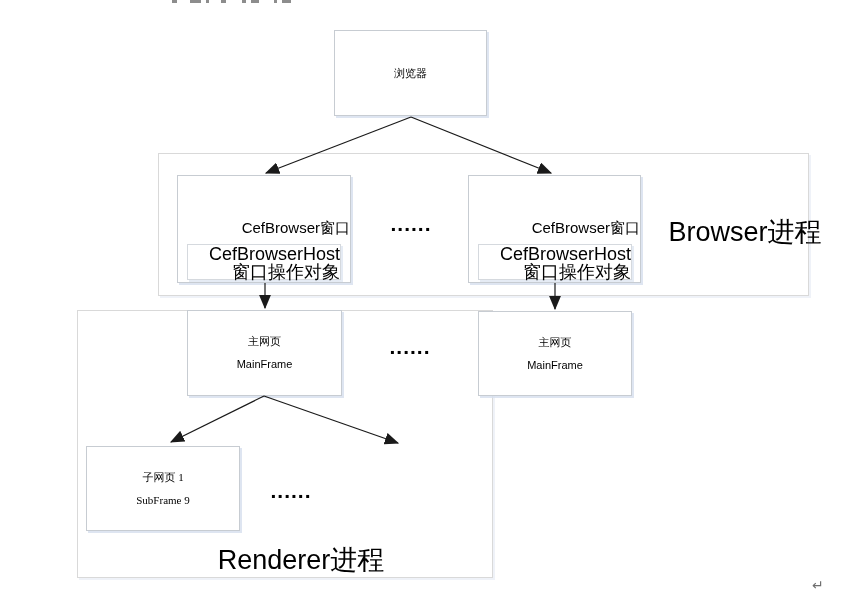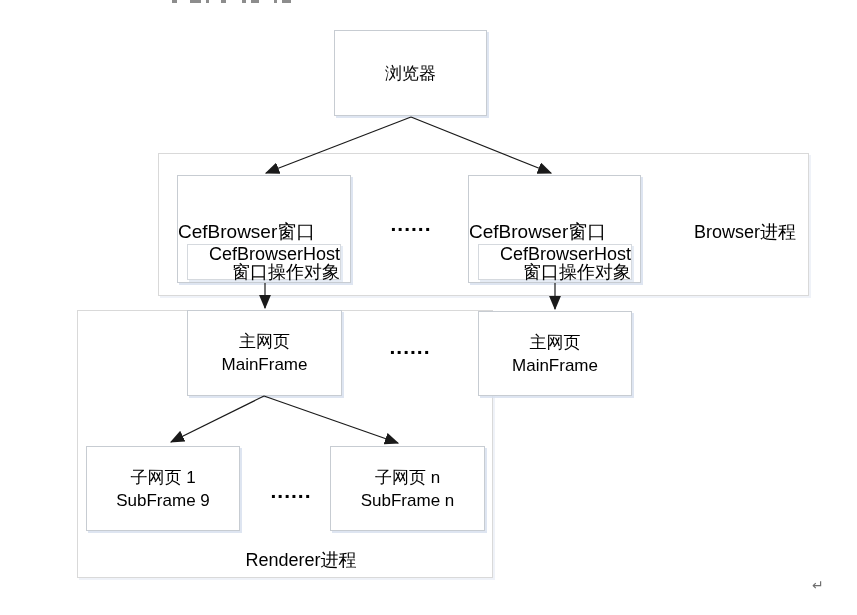--- a/index.html
+++ b/index.html
@@ -16,31 +16,31 @@
     box-sizing:border-box;z-index:2;
   }
   
   .container-box{
     position:absolute;background:#ffffff;
     border:1px solid #d9d9d9;
     box-shadow:2px 2px 0 rgba(223,230,242,0.5);
     box-sizing:border-box;z-index:1;
   }
   .center-flex{display:flex;align-items:center;justify-content:center;flex-direction:column;}
-  .node-text{font-size:17px;line-height:23px;text-align:center;white-space:nowrap;}
-  .title-line{position:absolute;top:43px;left:0;right:0;text-align:left;font-size:19px;white-space:nowrap;}
+  .node-text{font-size:11px;line-height:23px;text-align:center;white-space:nowrap;}
+  .title-line{position:absolute;top:43px;left:0;right:0;text-align:right;font-size:15px;white-space:nowrap;}
   .inner-box{
     position:absolute;left:9px;top:68px;width:154px;height:36px;
     background:#ffffff;border:1px solid #d5d9de;
     box-shadow:2px 2px 0 rgba(218,226,240,0.7);
     box-sizing:border-box;text-align:right;
     font-size:18px;line-height:18px;white-space:nowrap;
   }
   .proc-label{
-    position:absolute;font-size:18px;text-align:center;z-index:2;
+    position:absolute;font-size:27px;text-align:center;z-index:2;
     display:flex;align-items:center;justify-content:center;white-space:nowrap;
   }
   .dots{
     position:absolute;width:100px;height:28px;z-index:2;
     display:flex;align-items:center;justify-content:center;
     font-size:21px;font-weight:700;letter-spacing:1px;color:#000;
   }
   .arrow-layer{position:absolute;left:0;top:0;z-index:3;pointer-events:none;}
   .remnant{position:absolute;top:0;left:0;height:4px;z-index:4;}
   .remnant i{position:absolute;top:0;height:3px;background:#8d8d8d;display:block;}
@@ -97,29 +97,25 @@
     <div class="node-text">MainFrame</div>
   </div>
 
   <div class="box center-flex" style="left:478px;top:311px;width:154px;height:85px;">
     <div class="node-text">主网页</div>
     <div class="node-text">MainFrame</div>
   </div>
 
   <div class="dots" style="left:360px;top:333px;">......</div>
 
-  <div class="box center-flex" style="left:86px;top:446px;width:154px;height:85px;">
+  <div class="box center-flex" style="left:86px;top:446px;width:154px;height:85px;font-family:Liberation Serif, serif;">
     <div class="node-text">子网页 1</div>
     <div class="node-text">SubFrame 9</div>
   </div>
 
-  <div class="box center-flex" style="left:330px;top:446px;width:155px;height:85px;">
-    <div class="node-text">子网页 n</div>
-    <div class="node-text">SubFrame n</div>
-  </div>
 
   <div class="dots" style="left:241px;top:477px;">......</div>
 
   <div class="proc-label" style="left:201px;top:546px;width:200px;height:28px;text-align:right;">Renderer进程</div>
 
   <div class="return-mark">↵</div>
 
   <svg class="arrow-layer" width="857" height="615" viewBox="0 0 857 615">
     <defs>
       <marker id="arrowhead" viewBox="0 0 12 10" refX="11" refY="5" markerWidth="12" markerHeight="10" orient="auto-start-reverse">

